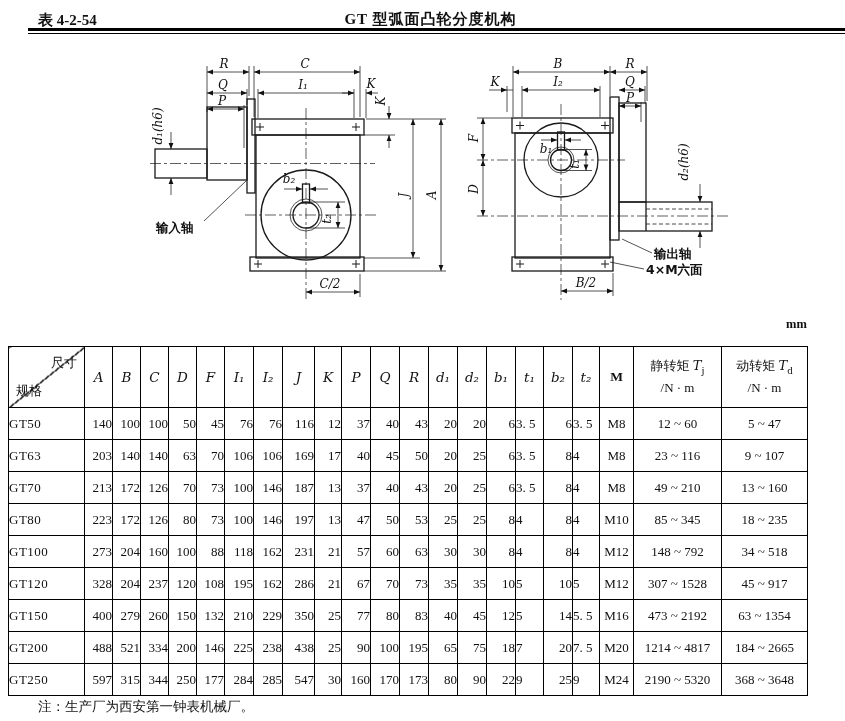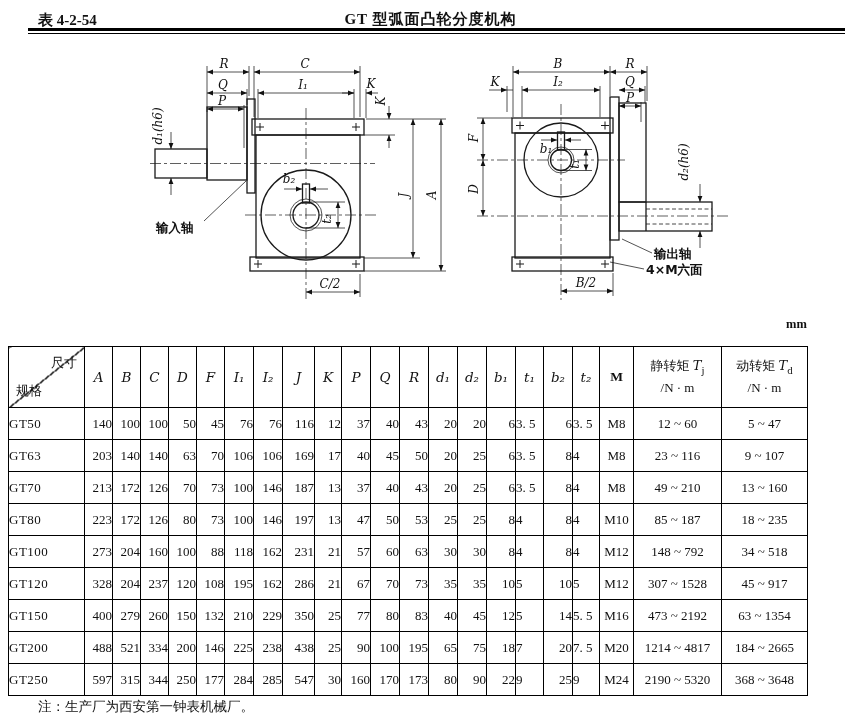--- a/index.html
+++ b/index.html
@@ -375,21 +375,21 @@
         <td class="tright">47</td>
         <td class="tright">50</td>
         <td class="tright">53</td>
         <td class="tright">25</td>
         <td class="tright">25</td>
         <td class="tright">8</td>
         <td class="tleft">4</td>
         <td class="tright">8</td>
         <td class="tleft">4</td>
         <td class="tcenter">M10</td>
-        <td class="tcenter">85 ~ 187</td>
+        <td class="tcenter">85 ~ 345</td>
         <td class="tcenter">18 ~ 235</td>
       </tr>
       <tr>
         <td class="rowlabel">GT100</td>
         <td class="tright">273</td>
         <td class="tright">204</td>
         <td class="tright">160</td>
         <td class="tright">100</td>
         <td class="tright">88</td>
         <td class="tright">118</td>

